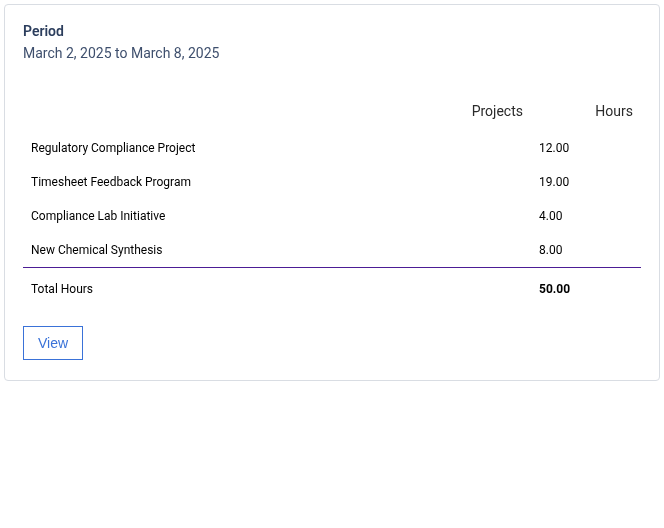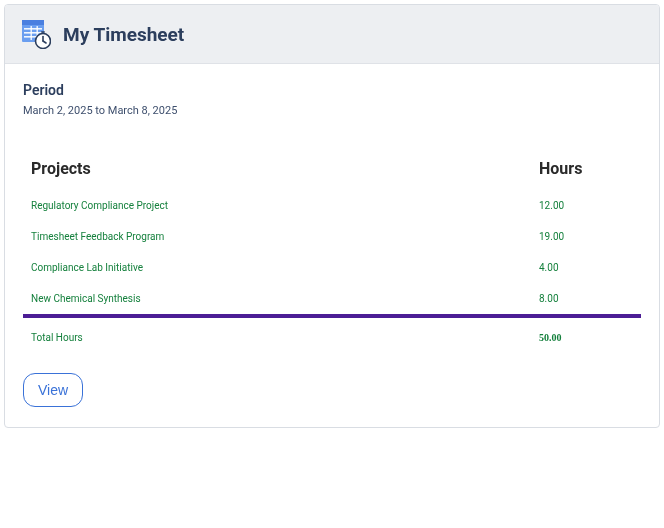--- a/index.html
+++ b/index.html
@@ -37,86 +37,67 @@
     .card-body {
       padding: 18px 18px 20px 18px;
     }
     .section-title {
       font-size: 14px;
       font-weight: 600;
       color: #2c3e5d;
       margin-bottom: 6px;
     }
     .period-text {
-      font-size: 11px;
+      font-size: 14px;
       color: #3e4f6d;
       margin-bottom: 32px;
     }
     table {
       width: 100%;
       border-collapse: collapse;
       margin-top: 6px;
     }
     thead th {
-      text-align: left;
-      font-size: 16px;
-      font-weight: 700;
+      text-align: right;
+      font-size: 14px;
+      font-weight: 400;
       color: #2a2a2a;
       padding: 10px 8px 12px 8px;
     }
     tbody td {
-      font-size: 10px;
-      color: #15803d;
+      font-size: 12px;
+      color: #000000;
       padding: 10px 8px;
     }
     tbody tr.total-row td {
-      border-top: 4px solid #4c1d95;
+      border-top: 1px solid #4c1d95;
       padding-top: 14px;
       padding-bottom: 14px;
     }
     tbody tr.total-row td:last-child {
       font-weight: 700;
-      font-family: Liberation Serif, serif;
     }
     .view-btn {
       display: inline-block;
       margin-top: 16px;
       padding: 8px 14px;
       border: 1px solid #3a72d8;
-      border-radius: 12px;
+      border-radius: 0;
       background: #fff;
       color: #3a72d8;
       font-size: 14px;
       font-weight: 500;
       cursor: pointer;
     }
   </style>
 </head>
 <body>
 
 <div class="card">
 
-  <div class="card-header">
-    <span class="header-icon">
-      <svg viewBox="0 0 30 30" width="30" height="30">
-        <rect x="1" y="1" width="22" height="22" rx="1" fill="#6a9ef0"></rect>
-        <rect x="1" y="1" width="22" height="5" fill="#4a7fe0"></rect>
-        <rect x="3" y="9" width="18" height="1.6" fill="#fff" opacity="0.9"></rect>
-        <rect x="3" y="13" width="18" height="1.6" fill="#fff" opacity="0.9"></rect>
-        <rect x="3" y="17" width="18" height="1.6" fill="#fff" opacity="0.9"></rect>
-        <rect x="9.5" y="7" width="1.4" height="14" fill="#fff" opacity="0.9"></rect>
-        <rect x="15.5" y="7" width="1.4" height="14" fill="#fff" opacity="0.9"></rect>
-        <circle cx="22" cy="22" r="7.5" fill="#fff" stroke="#2c3e5d" stroke-width="1.6"></circle>
-        <rect x="20" y="12.2" width="4" height="1.6" rx="0.8" fill="#2c3e5d"></rect>
-        <line x1="22" y1="22" x2="22" y2="17.5" stroke="#2c3e5d" stroke-width="1.6" stroke-linecap="round"></line>
-        <line x1="22" y1="22" x2="25" y2="24" stroke="#2c3e5d" stroke-width="1.6" stroke-linecap="round"></line>
-      </svg>
-    </span>
-    <h1>My Timesheet</h1>
-  </div>
 
   <div class="card-body">
 
     <div class="section-title">Period</div>
     <div class="period-text">March 2, 2025 to March 8, 2025</div>
 
 
     <table>
       <thead>
         <tr>

